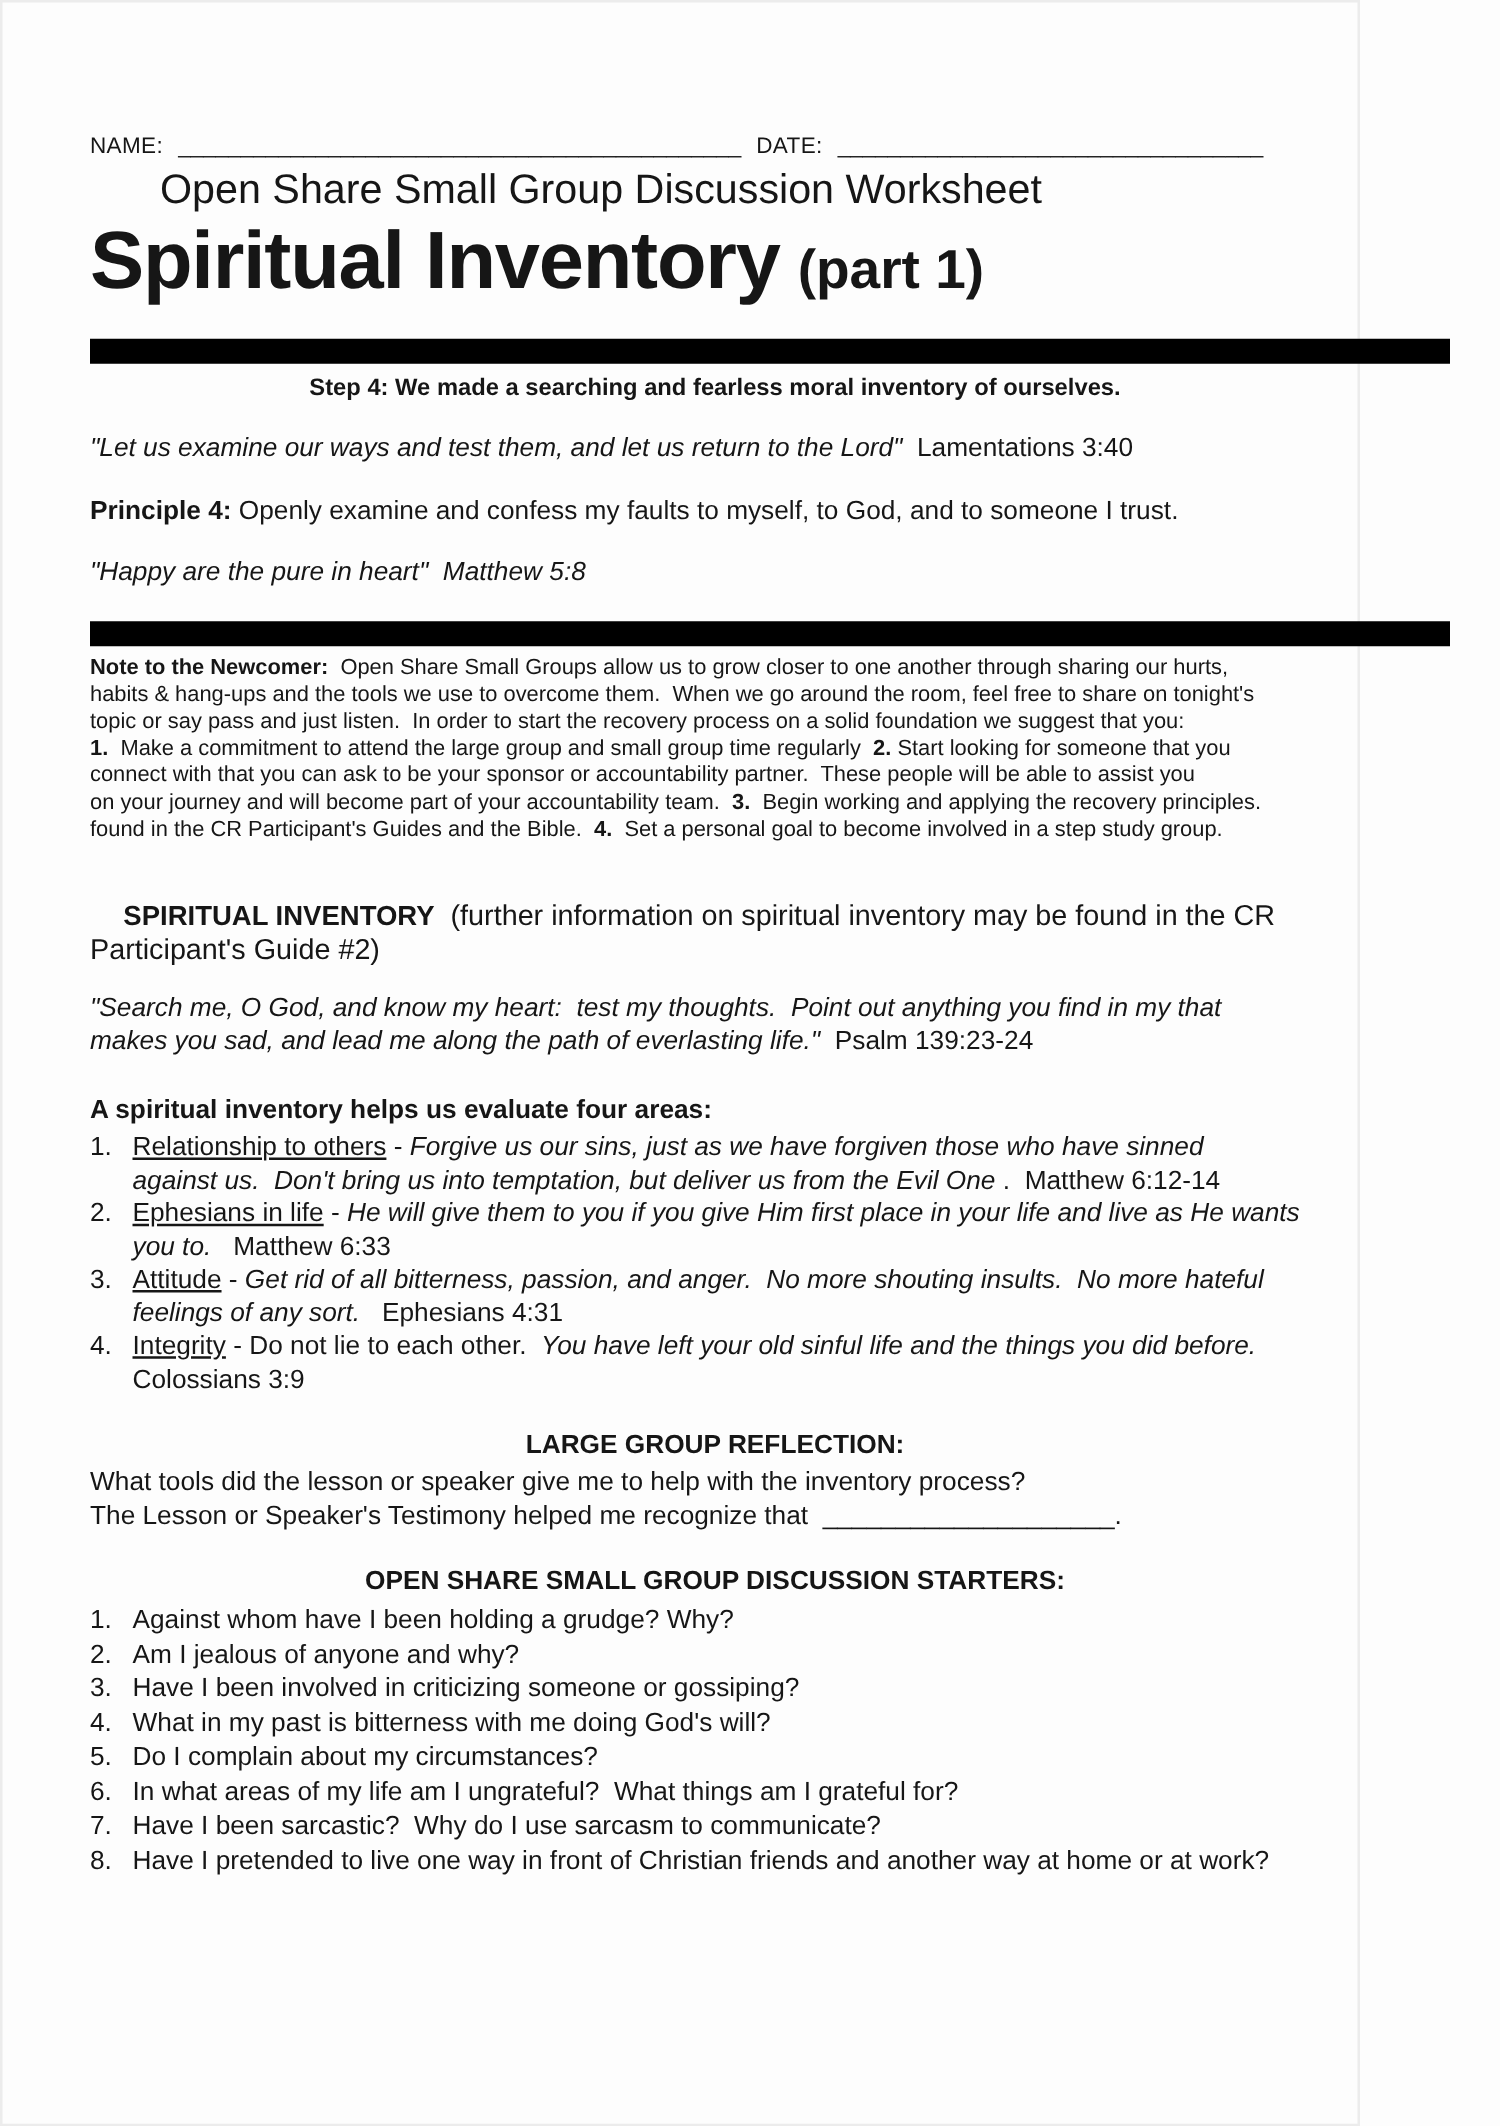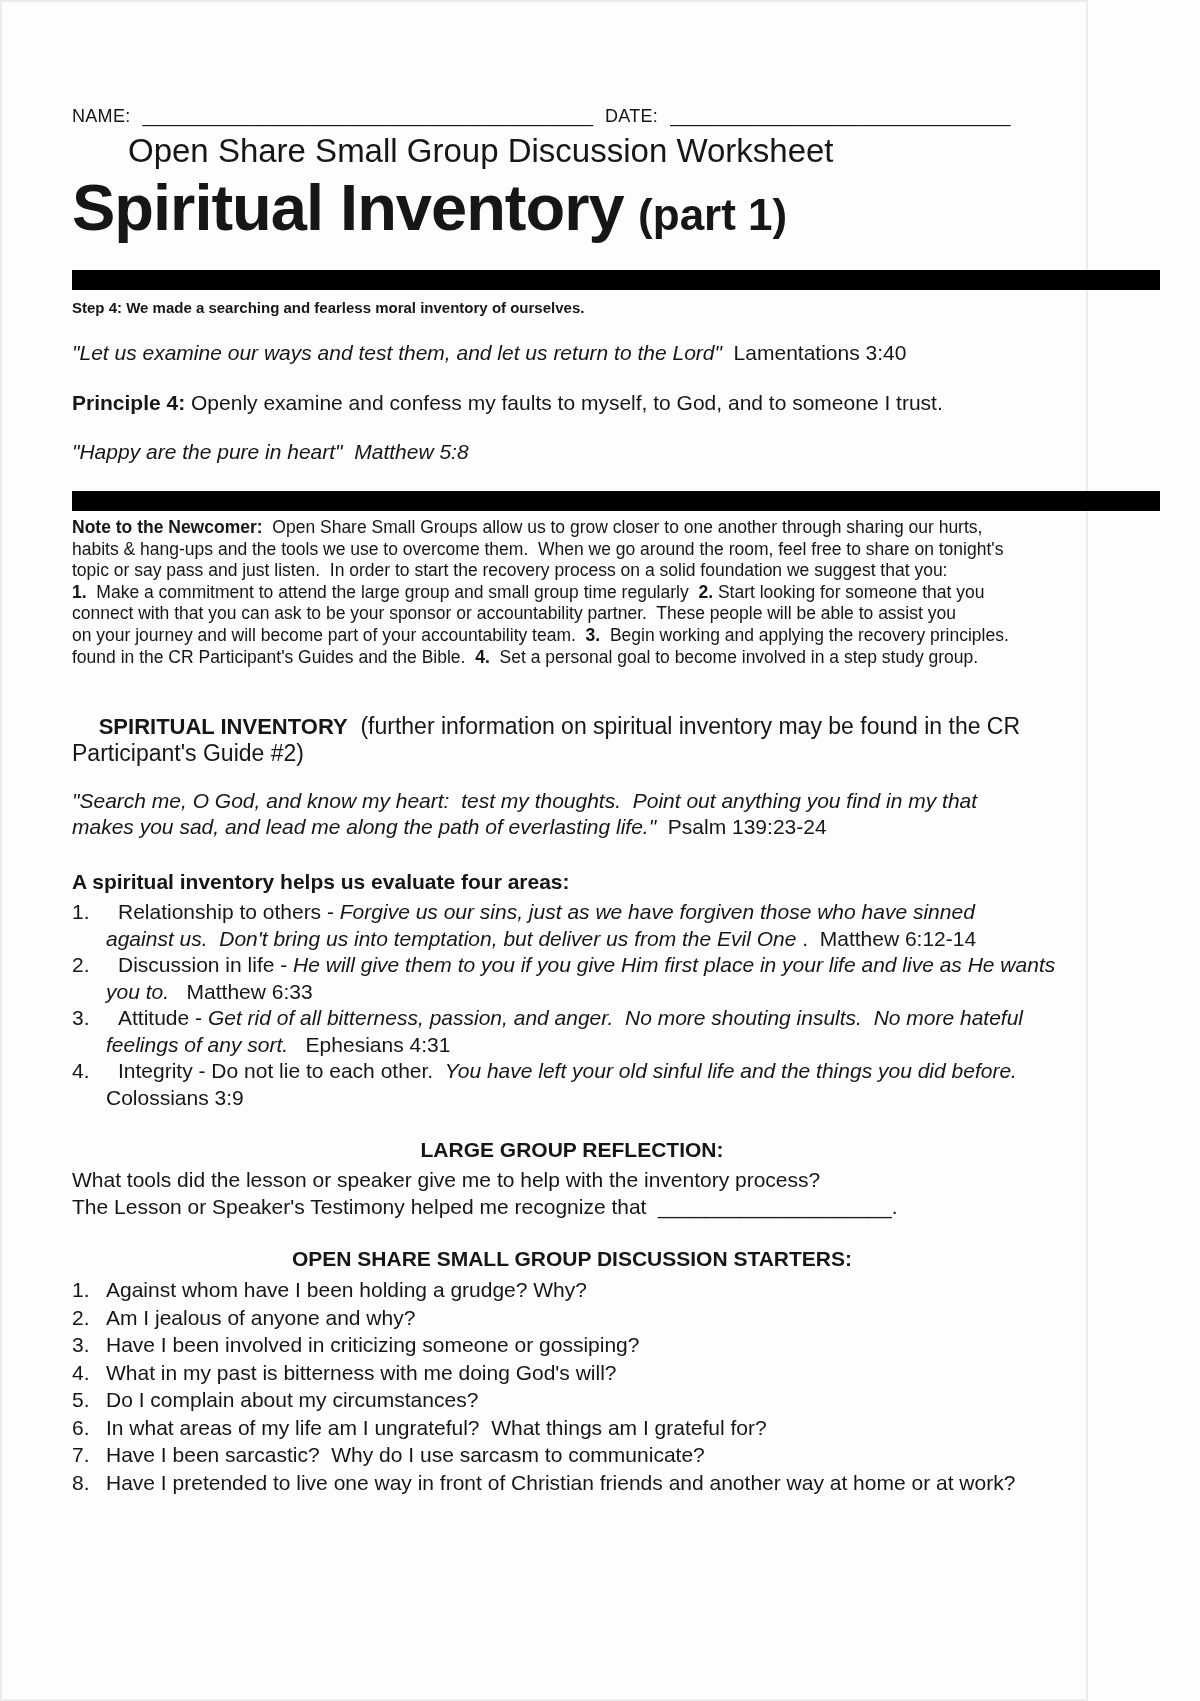--- a/index.html
+++ b/index.html
@@ -14,34 +14,34 @@
     position:relative;
     width:1088px;height:1701px;
     box-shadow:inset 0 0 0 2px #ececec;
     box-sizing:border-box;
     padding:106px 0 0 72px;
   }
   .content{width:1000px;}
   .pre{white-space:pre-wrap;}
   .b{font-weight:bold;}
   .i{font-style:italic;}
-  .u{margin-left:12px;}
+  .u{text-decoration:underline;}
   
   .name-date{font-size:18px;letter-spacing:.3px;display:flex;gap:12px;align-items:baseline;}
   .name-date .lbl{flex:0 0 auto;}
   .blank{letter-spacing:0;}
   .subtitle{margin-top:6px;padding-left:56px;font-size:33px;line-height:36px;}
   .title-row{margin-top:4px;line-height:70px;white-space:nowrap;}
   .title-main{font-size:65px;font-weight:bold;letter-spacing:-1px;}
   .title-suffix{font-size:44px;font-weight:bold;margin-left:10px;}
   .bar{width:1088px;height:20px;background:#000;}
   .bar-top{margin-top:10px;}
   .bar-mid{margin-top:27px;}
   
-  .step-heading{margin-top:9px;font-size:15px;font-weight:bold;}
+  .step-heading{margin-top:9px;font-size:19px;font-weight:bold;text-align:center;}
   .quote-line{margin-top:25px;font-size:21px;}
   .principle-line{margin-top:26px;font-size:21px;}
   
   .note{margin-top:6px;font-size:17.5px;line-height:21.6px;width:960px;}
   .note .line{white-space:pre-wrap;}
   
   .inv-heading{margin-top:27px;white-space:pre-wrap;}
   .inv-heading .hd{font-size:22px;font-weight:bold;}
   .inv-heading .hd-note{font-size:23px;}
   .psalm{margin-top:3px;font-size:21px;line-height:26px;}
@@ -106,21 +106,21 @@
 
     <div class="areas-heading">A spiritual inventory helps us evaluate four areas:</div>
     <div class="num-list">
 
     <div class="num-item">
         <span class="num">1.</span>
         <span class="body"><span class="u">Relationship to others</span><span> - </span><span class="i">Forgive us our sins, just as we have forgiven those who have sinned</span><br><span class="i">against us.  Don't bring us into temptation, but deliver us from the Evil One</span><span> .  Matthew 6:12-14</span></span>
       </div>
         <div class="num-item">
         <span class="num">2.</span>
-        <span class="body"><span class="u">Discussion in life</span><span> - </span><span class="i">He will give them to you if you give Him first place in your life and live as He wants</span><br><span class="i">you to.</span><span>   Matthew 6:33</span></span>
+        <span class="body"><span class="u">Ephesians in life</span><span> - </span><span class="i">He will give them to you if you give Him first place in your life and live as He wants</span><br><span class="i">you to.</span><span>   Matthew 6:33</span></span>
       </div>
         <div class="num-item">
         <span class="num">3.</span>
         <span class="body"><span class="u">Attitude</span><span> - </span><span class="i">Get rid of all bitterness, passion, and anger.  No more shouting insults.  No more hateful</span><br><span class="i">feelings of any sort.</span><span>   Ephesians 4:31</span></span>
       </div>
         <div class="num-item">
         <span class="num">4.</span>
         <span class="body"><span class="u">Integrity</span><span> - Do not lie to each other.  </span><span class="i">You have left your old sinful life and the things you did before.</span><br><span>Colossians 3:9</span></span>
       </div>
       </div>

